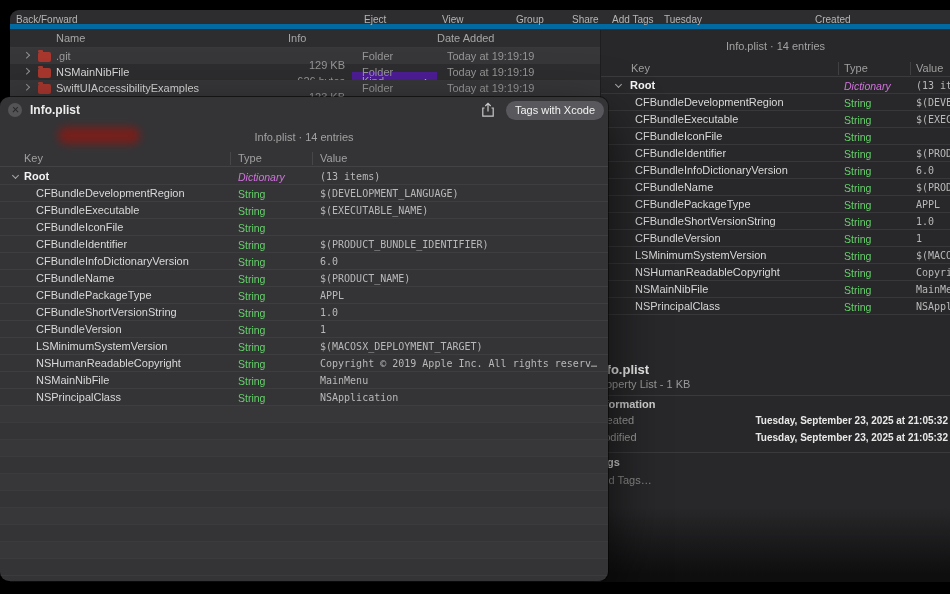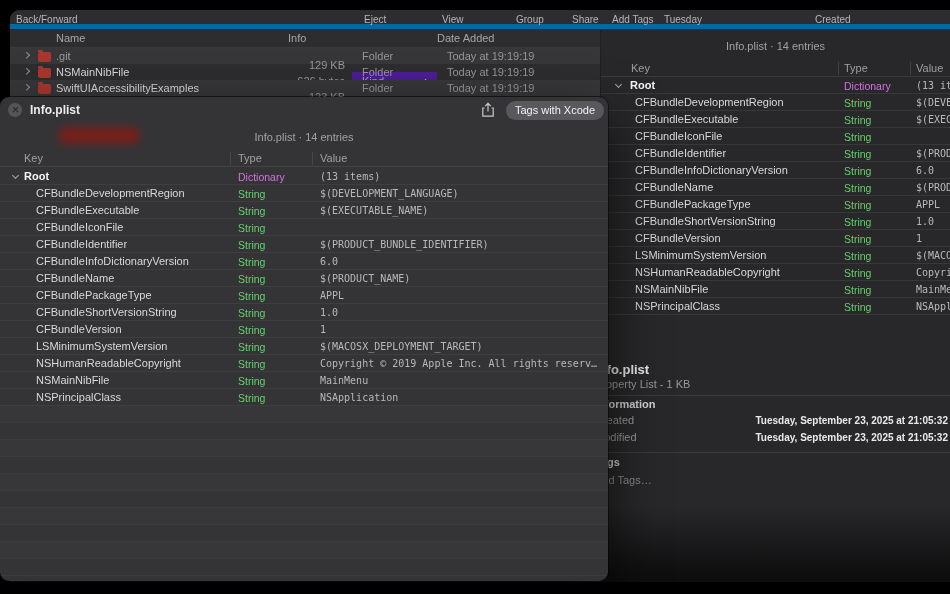--- a/index.html
+++ b/index.html
@@ -60,21 +60,21 @@
   .pane .prow .type{left:243px;}
   .pane .prow .val{left:315px;}
 
   .prow { position:relative; font-size:11px; overflow:hidden;padding-left:36px; }
   .prow .disc{position:absolute;top:5px;width:5px;height:5px;visibility:hidden;
               border-right:1.5px solid #a8a8a8;border-bottom:1.5px solid #a8a8a8;transform:rotate(45deg);}
   .prow.root .disc{visibility:visible;}
   .prow .key{position:absolute;top:2px;color:#d9d9d9;white-space:nowrap;}
   .prow.root .key{color:#f4f4f4;font-weight:bold;}
   .prow .type{position:absolute;top:2.5px;font-size:10.5px;color:var(--type-string,#67d06c);white-space:nowrap;}
-  .prow.root .type{color:var(--type-dictionary,#d173dd);}
+  .prow.root .type{color:var(--type-dictionary,#d173dd);font-style:italic;}
   .prow .val{position:absolute;top:3px;font-family:"DejaVu Sans Mono",monospace;font-size:10px;
              color:#b8b8b8;white-space:nowrap;}
 
   .pane-info { position:absolute; left:0; right:0; top:0; bottom:0; pointer-events:none; }
   .pane-info > * { pointer-events:auto; }
   .pi-name{position:absolute;left:-6px;top:332px;font-size:13px;font-weight:bold;color:#eaeaea;}
   .pi-kind{position:absolute;left:-6px;top:348px;font-size:11px;color:#9a9a9a;}
   .pi-sep{position:absolute;left:-6px;right:0;height:1px;background:#3a3a3c;}
   .pi-sep1{top:365px}.pi-sep2{top:422px}
   .pi-heading{position:absolute;left:-6px;font-size:11px;font-weight:bold;color:#d2d2d2;}

